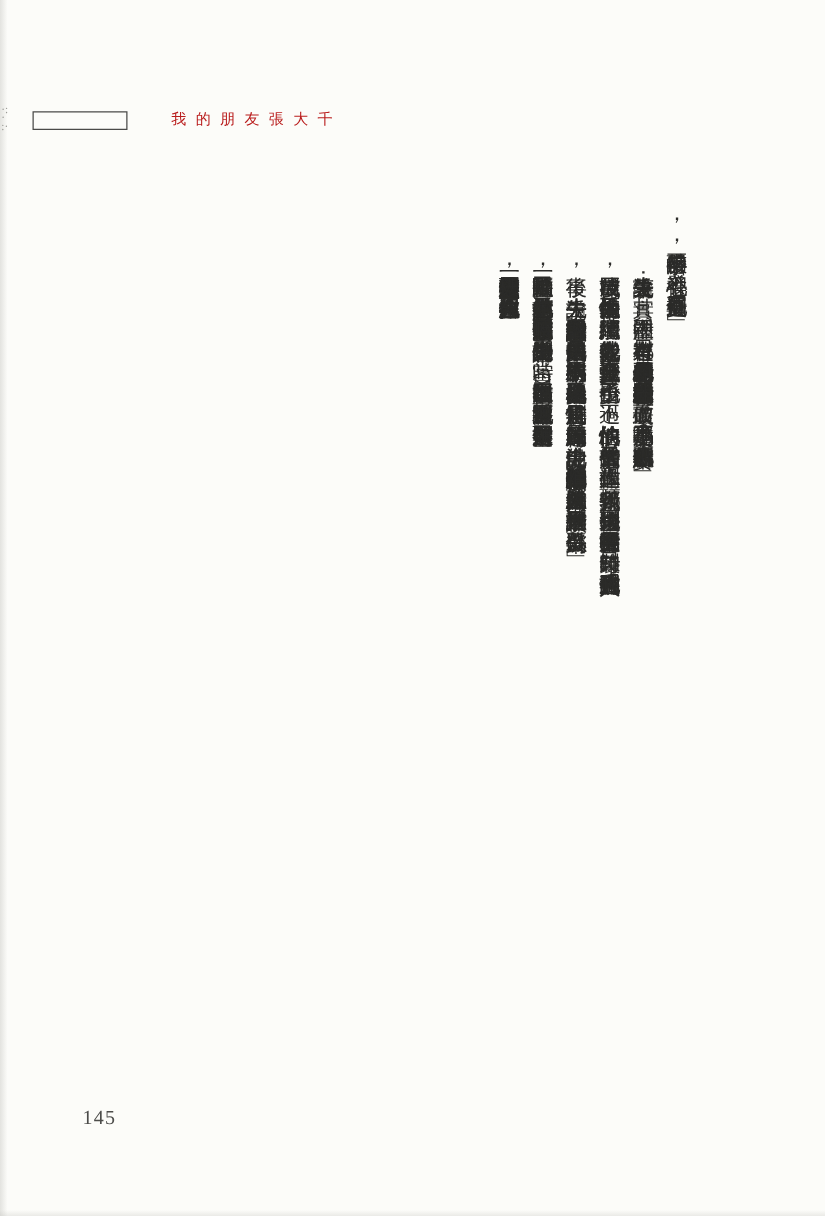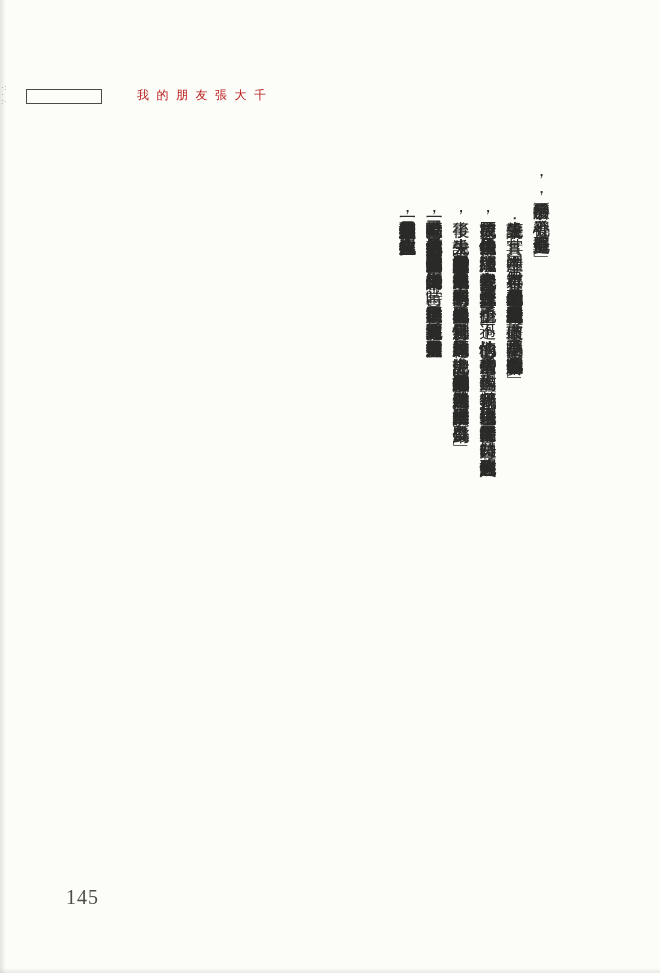--- a/index.html
+++ b/index.html
@@ -74,21 +74,21 @@
     margin: 0;
     padding: 0;
   }
   .text-body p.para.indented {
     text-indent: 36px;
   }
   
   .page-number {
     position: absolute;
     left: 66px; top: 886px;
-    font-size: 20px;
+    font-size: 16px;
     color: #4c4c4a;
     letter-spacing: 1px;
   }
 </style>
 </head>
 <body>
 
 <div class="edge-shade-left"></div>
 <div class="edge-shade-bottom"></div>
 

